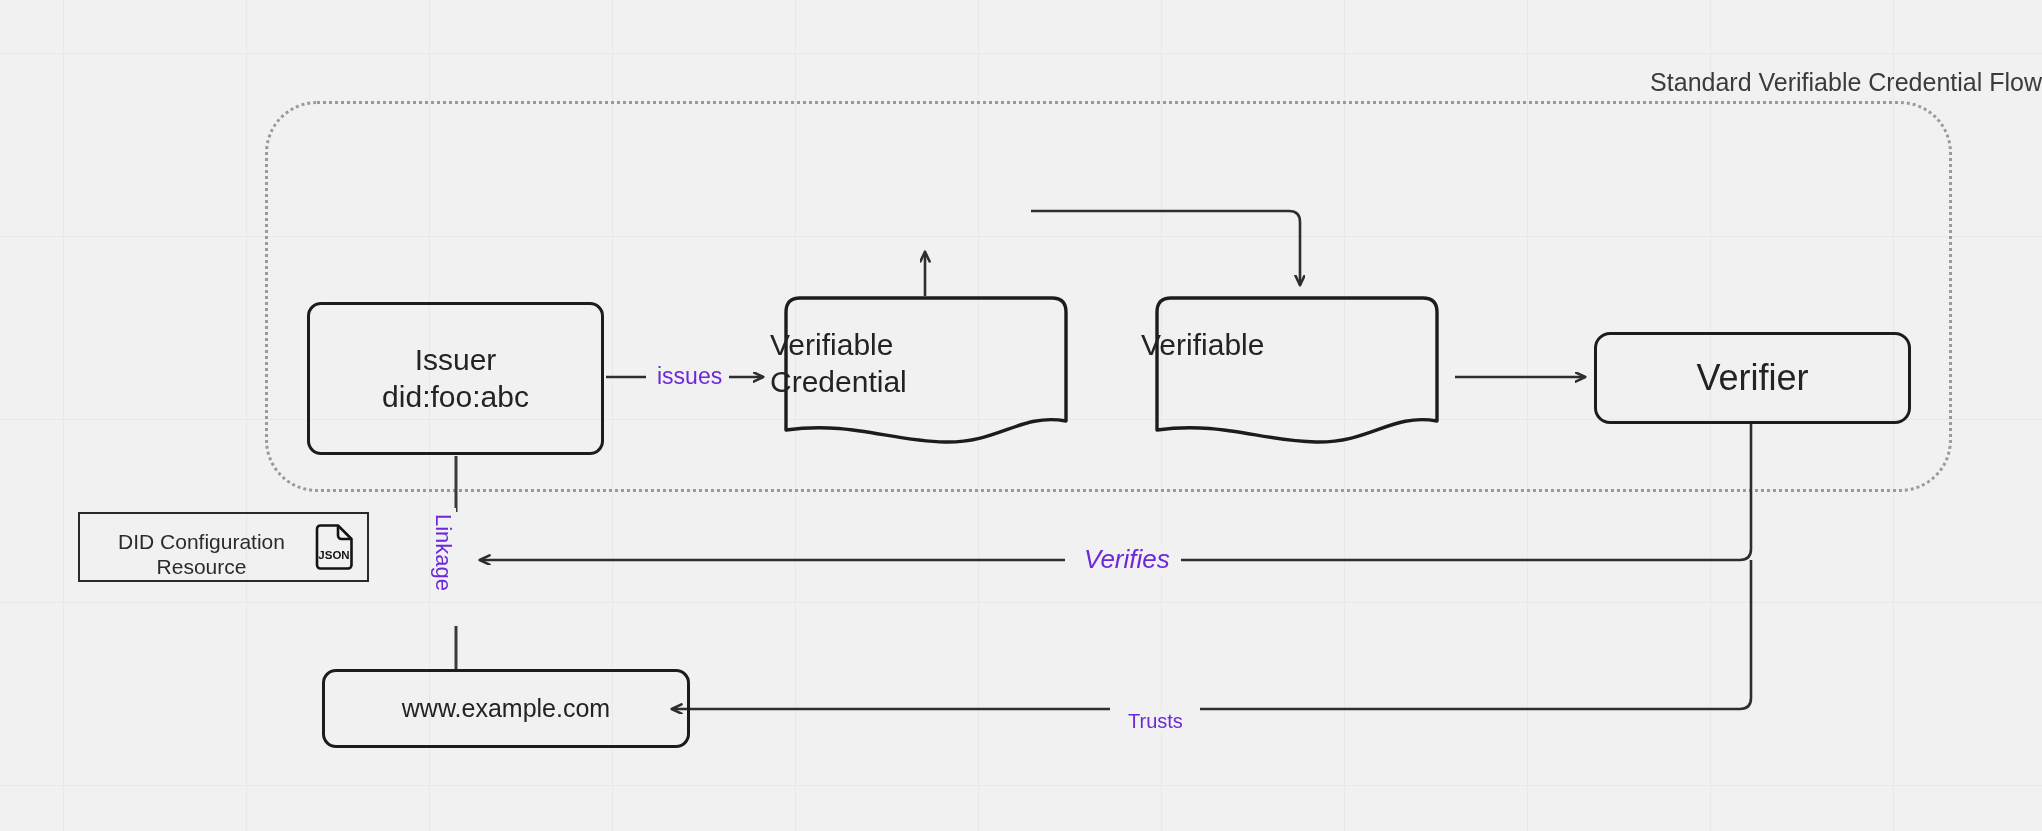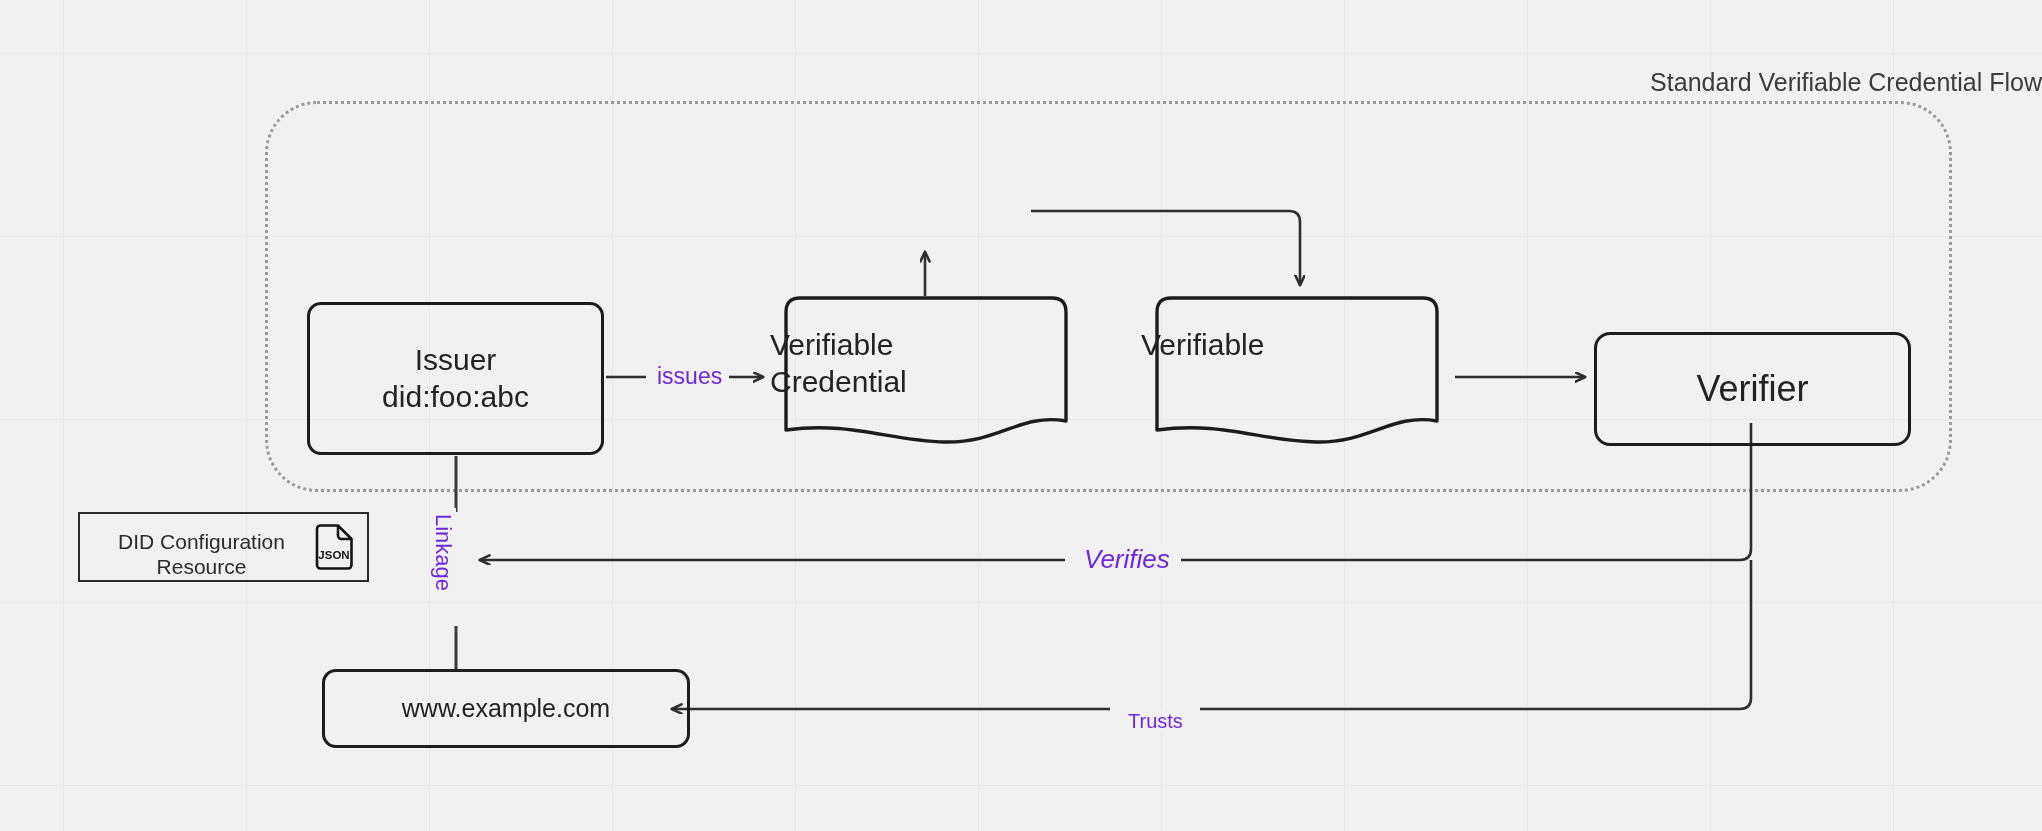--- a/index.html
+++ b/index.html
@@ -73,21 +73,21 @@
   
   #node-issuer {
     left: 307px; top: 302px; width: 297px; height: 153px;
     font-size: 30px;
   }
   #node-holder {
     left: 815px; top: 179px; width: 215px; height: 63px;
     font-size: 28px;
   }
   #node-verifier {
-    left: 1594px; top: 332px; width: 317px; height: 114px;
+    left: 1594px; top: 332px; width: 317px; height: 92px;
     font-size: 36px;
     border-radius: 16px;
   }
   #node-website {
     left: 322px; top: 669px; width: 368px; height: 79px;
     font-size: 25px;
   }
   #node-didconfig {
     left: 78px; top: 512px; width: 291px; height: 70px;
     border: 2px solid #2a2a2a;

